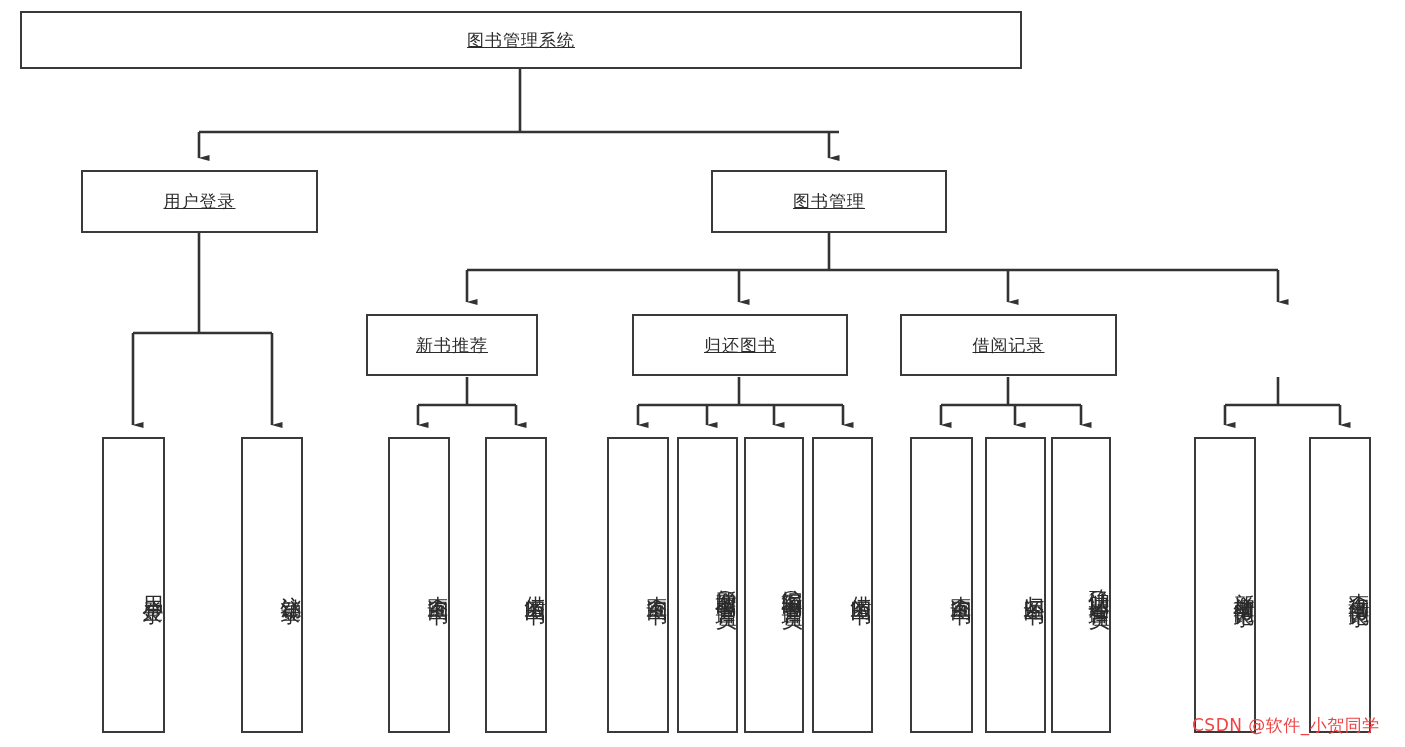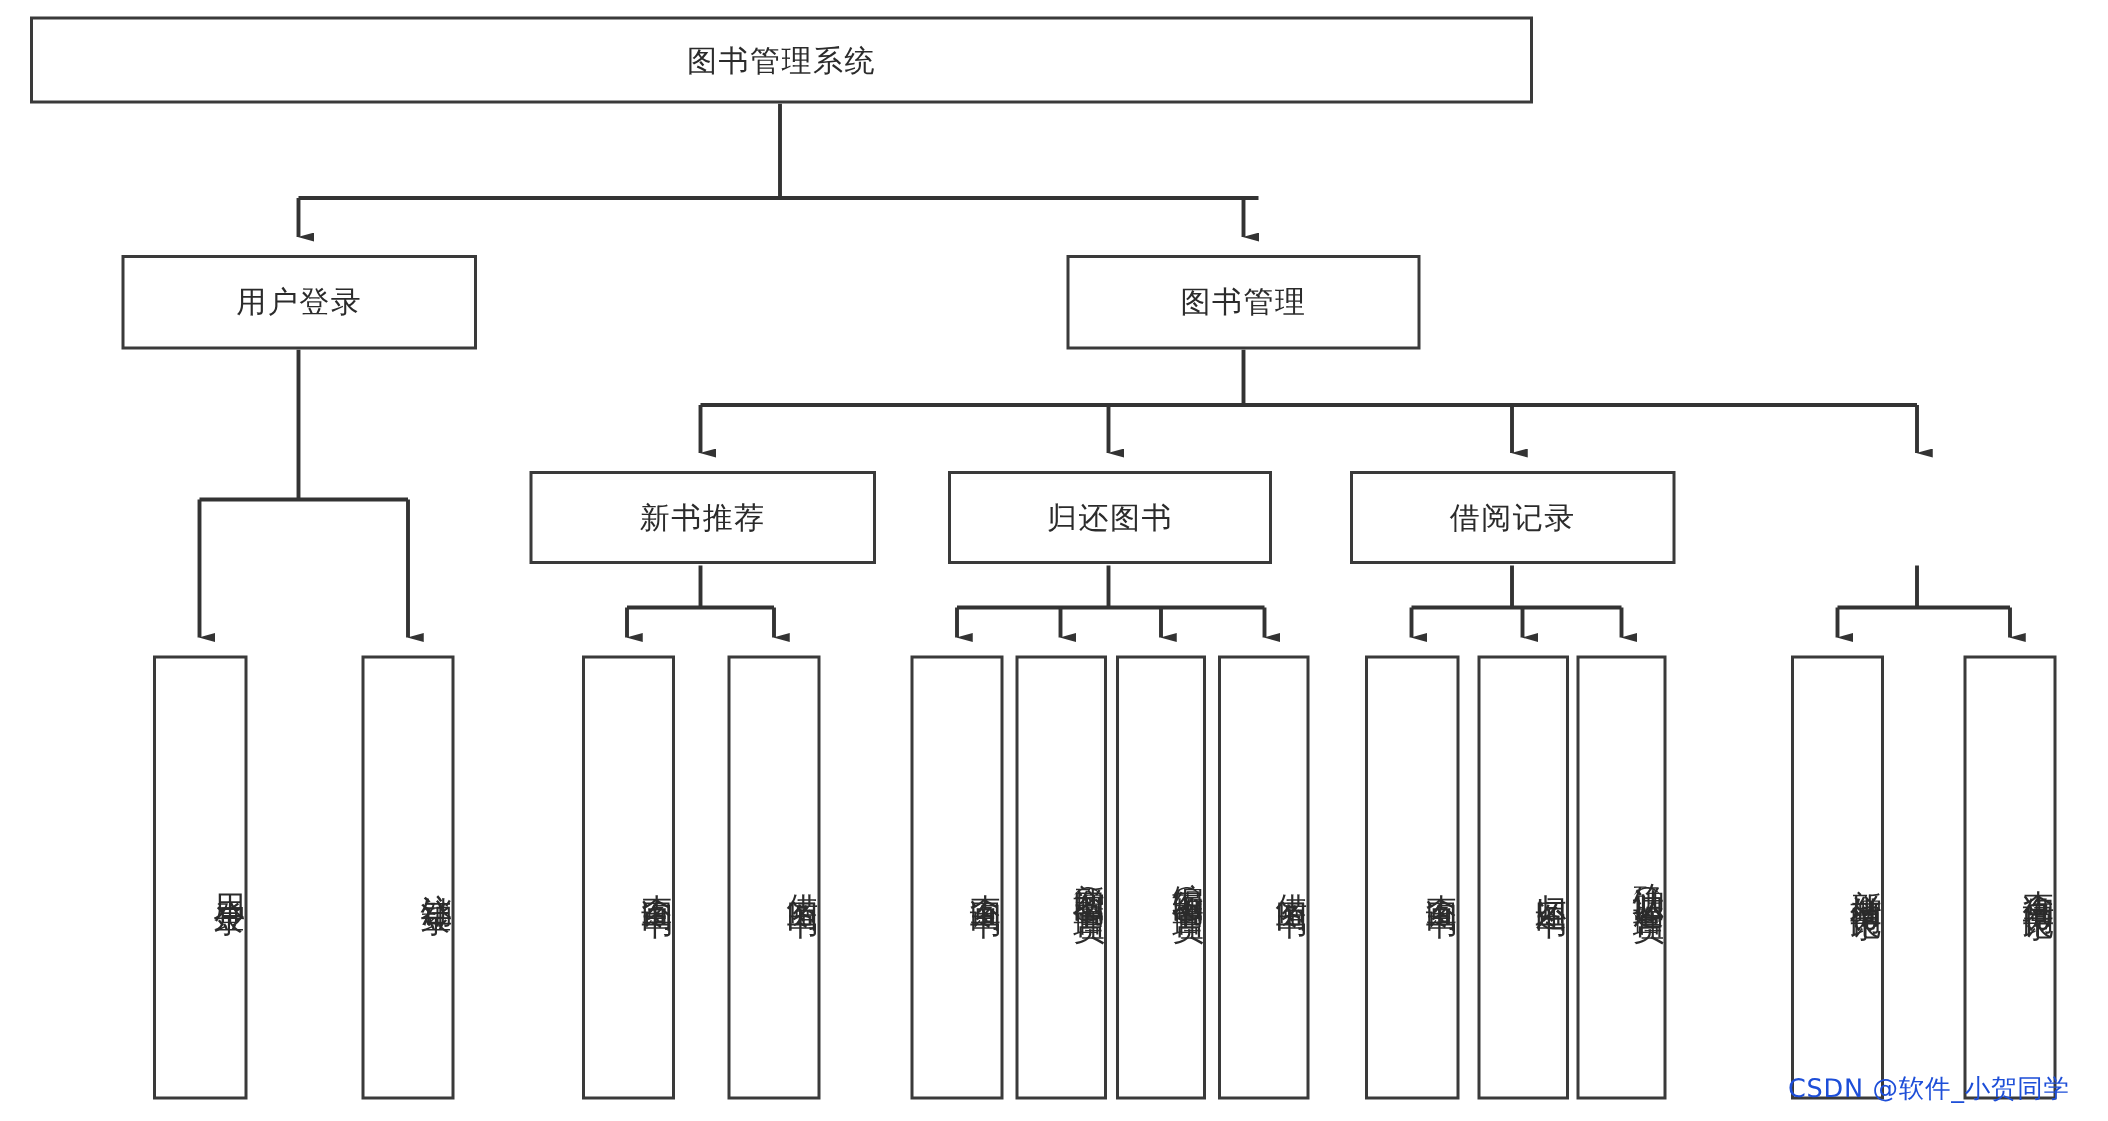--- a/index.html
+++ b/index.html
@@ -29,22 +29,23 @@
     box-sizing: border-box;
     background: #ffffff;
     border: 2.5px solid #3a3a3a;
     display: flex;
     align-items: center;
     justify-content: center;
     color: #2b2b2b;
     z-index: 2;
   }
   .node.h {
-    font-size: 20px;
+    font-size: 17px;
     letter-spacing: 1px;
+    text-decoration: underline;
   }
   .node.v {
     font-size: 21px;
     writing-mode: vertical-rl;
     text-orientation: upright;
     letter-spacing: 3px;
     line-height: 1;
     padding: 6px 0;
     align-items: flex-start;
     justify-content: center;
@@ -59,21 +60,21 @@
   }
   .node.v.mid .vtext {
     margin-top: auto;
     margin-bottom: auto;
   }
   #watermark {
     position: absolute;
     left: 1192px;
     top: 714px;
     font-size: 17px;
-    color: #1d4ed8;
+    color: #ef4444;
     white-space: nowrap;
     z-index: 5;
     letter-spacing: 0.5px;
   }
 </style>
 </head>
 <body>
 
 <div id="stage">
 
@@ -131,21 +132,21 @@
     <span>图书管理系统</span>
   </div>
 
   <div class="node h" style="left:81px;top:170px;width:237px;height:63px;">
     <span>用户登录</span>
   </div>
   <div class="node h" style="left:711px;top:170px;width:236px;height:63px;">
     <span>图书管理</span>
   </div>
 
-  <div class="node h" style="left:353px;top:314px;width:231px;height:62px;">
+  <div class="node h" style="left:366px;top:314px;width:172px;height:62px;">
     <span>新书推荐</span>
   </div>
   <div class="node h" style="left:632px;top:314px;width:216px;height:62px;">
     <span>归还图书</span>
   </div>
   <div class="node h" style="left:900px;top:314px;width:217px;height:62px;">
     <span>借阅记录</span>
   </div>
 
   <div class="node v mid" style="left:102px;top:437px;width:63px;height:296px;">

